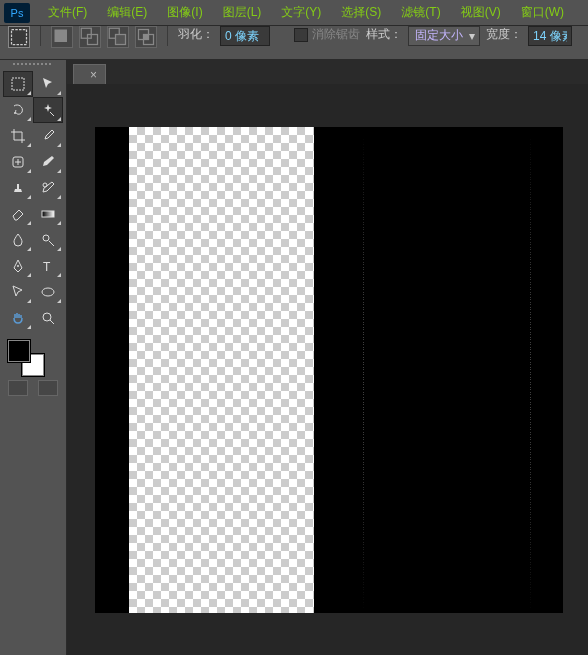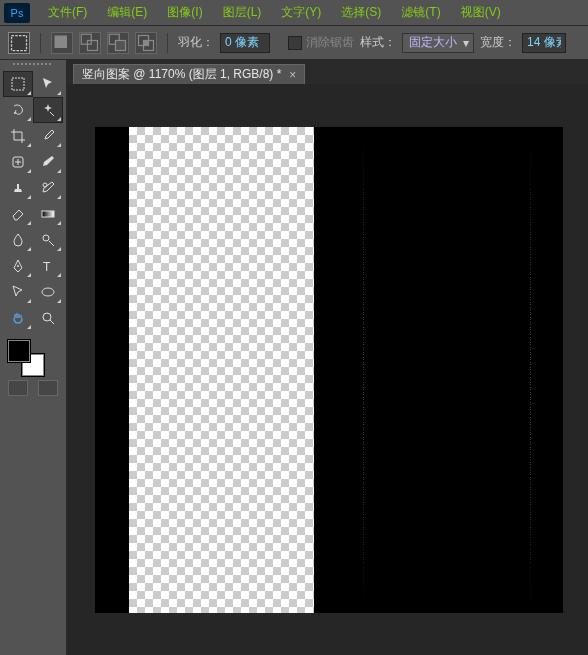--- a/index.html
+++ b/index.html
@@ -1,20 +1,20 @@
 <!DOCTYPE html>
 <html><head>
 <meta charset="utf-8">
 <style>
 *{margin:0;padding:0;box-sizing:border-box;font-family:"Microsoft YaHei",Arial,sans-serif;font-size:12px;user-select:none}
 body{width:588px;height:655px;background:#535353;overflow:hidden;color:#e6e6e6}
 .menubar{height:26px;background:#535353;display:flex;align-items:center;padding:0 4px;border-bottom:1px solid #2a2a2a}
 .ps-logo{width:26px;height:20px;background:#001e36;color:#31a8ff;font-weight:normal;display:flex;align-items:center;justify-content:center;font-size:11px;margin-right:8px;border-radius:2px}
 .menu-item{padding:4px 10px;cursor:default;color:#84cc16}
-.optbar{height:34px;background:#535353;display:flex;align-items:center;padding:0 8px;border-bottom:1px solid #2a2a2a;gap:6px}
+.optbar{height:34px;background:#535353;display:flex;align-items:flex-start;padding:0 8px;border-bottom:1px solid #2a2a2a;gap:6px}
 .opt-ico{width:22px;height:22px;border:1px solid #666;display:flex;align-items:center;justify-content:center;background:#464646;cursor:pointer}
 .opt-ico.active{background:#3a3a3a;border-color:#888}
 .sep{width:1px;height:20px;background:#3a3a3a;margin:0 4px}
 .opt-label{color:#ccc}
 .opt-input{width:50px;height:20px;background:#3a3a3a;border:1px solid #222;color:#7dd3fc;padding:0 4px;text-align:left}
 .opt-check{width:14px;height:14px;background:#3a3a3a;border:1px solid #222;display:inline-block;margin-right:4px}
 .opt-select{height:20px;background:#5a5a5a;border:1px solid #333;color:#c4b5fd;padding:0 16px 0 6px;position:relative;cursor:pointer}
 .opt-select:after{content:"▾";position:absolute;right:4px;top:2px;color:#ccc}
 .main{display:flex;height:595px}
 .toolpanel{width:68px;background:#535353;border-right:1px solid #2a2a2a;display:flex;flex-direction:column}
@@ -48,20 +48,21 @@
 <div class="menubar">
   <div class="ps-logo">Ps</div>
   <div class="menu-item">文件(F)</div>
   <div class="menu-item">编辑(E)</div>
   <div class="menu-item">图像(I)</div>
   <div class="menu-item">图层(L)</div>
   <div class="menu-item">文字(Y)</div>
   <div class="menu-item">选择(S)</div>
   <div class="menu-item">滤镜(T)</div>
   <div class="menu-item">视图(V)</div>
+  <div class="menu-item">窗口(W)</div>
 </div>
 
 <div class="optbar">
   <div class="opt-ico active">
     <svg viewBox="0 0 16 16">
         <rect x="2" y="2" width="12" height="12" fill="none" stroke="#ccc" stroke-dasharray="2 1"></rect>
       </svg>
   </div>
   <div class="sep"></div>
   <div class="opt-ico">
@@ -84,21 +85,21 @@
   <div class="opt-ico">
       <svg viewBox="0 0 16 16">
         <rect x="2" y="2" width="8" height="8" fill="none" stroke="#888"></rect>
         <rect x="6" y="6" width="8" height="8" fill="none" stroke="#888"></rect>
         <rect x="6" y="6" width="4" height="4" fill="#888"></rect>
       </svg>
     </div>
   <div class="sep"></div>
   <span class="opt-label">羽化：</span>
   <input class="opt-input" value="0 像素" style="">
-  <div style="display:flex;align-items:center;margin-left:12px">
+  <div style="display:flex;align-items:center;margin-left:18px">
     <span class="opt-check"></span>
     <span style="color:#888">消除锯齿</span>
   </div>
   <span class="opt-label" style="">样式：</span>
   <div class="opt-select"><span>固定大小</span></div>
   <span class="opt-label" style="">宽度：</span>
   <input class="opt-input" style="width: 44px;" value="14 像素">
 </div>
 
 <div class="main">
@@ -245,21 +246,20 @@
     <div class="toolbot">
       <div class="botbtn"></div>
       <div style="flex:1"></div>
       <div class="botbtn"></div>
     </div>
   </div>
 
   <div class="workarea">
     <div class="tabs">
       <div class="tab">
-        <span>竖向图案 @ 1170% (图层 1, RGB/8) *</span>
         <span class="cls">×</span>
       </div>
     </div>
     <div class="canvas-wrap">
       <div class="canvas">
         <div class="transp"></div>
         <div class="sel-rect"></div>
       </div>
     </div>
   </div>

